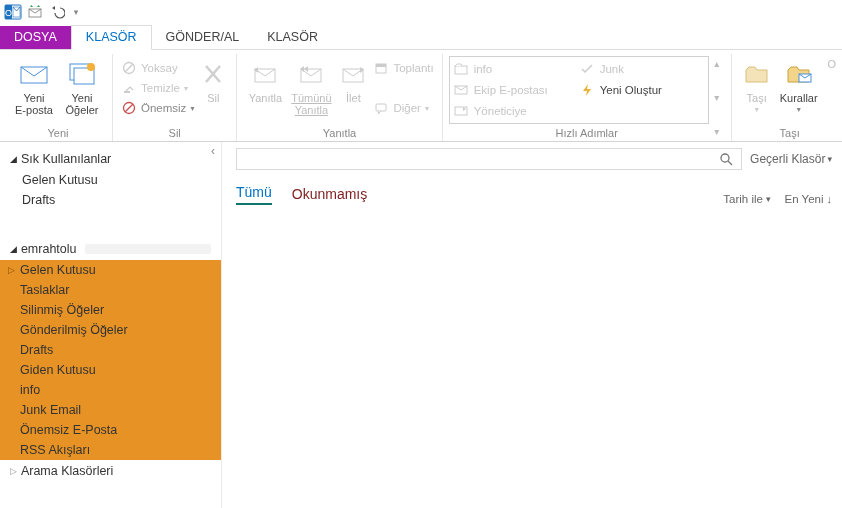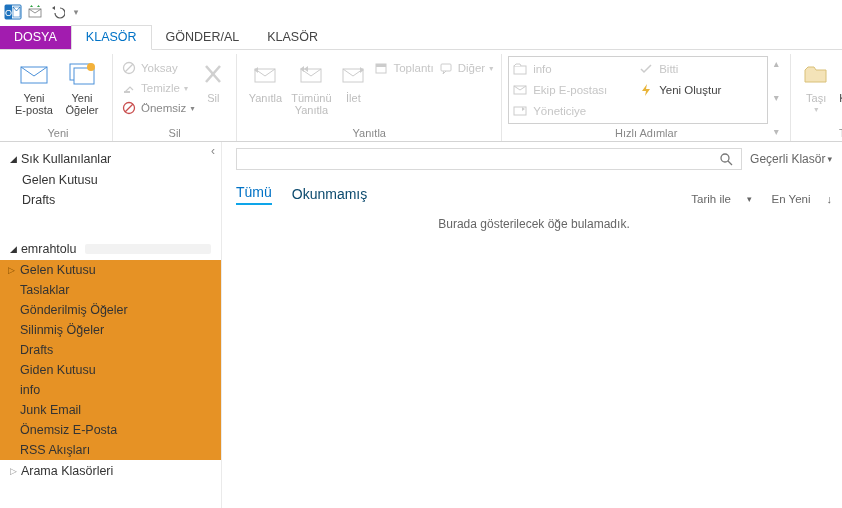--- a/index.html
+++ b/index.html
@@ -38,24 +38,24 @@
   .acct-folders .fItem { padding:3px 10px 3px 20px; font-size:12.5px; color:#333; background:#e69225; position:relative;}
   .acct-folders .fItem.sel::before { content:"▷"; position:absolute; left:8px; font-size:9px; color:#8a5200; top:5px; }
   .acct-head { display:flex; align-items:center; gap:4px; padding:4px 10px; font-size:12.5px; color:#333;}
   .content { flex:1; padding:6px 10px 0 14px; display:flex; flex-direction:column; }
   .searchrow { display:flex; align-items:center; gap:8px; }
   .searchbox { flex:1; height:22px; border:1px solid #d9d9d9; background:#fff; display:flex; align-items:center; padding:0 6px; color:#bbb;}
   .searchbox input{ flex:1; border:none; outline:none; font-size:12px; color:#444; background:transparent;}
   .search-icn { color:#888; font-size:13px; padding:0 2px;}
   .scope { font-size:12px; color:#666; display:flex; align-items:center; gap:2px;}
   .filterrow { display:flex; align-items:flex-end; margin-top:14px; padding-bottom:4px;}
-  .filterrow .f { font-size:14px; color:#0c4a6e; margin-right:20px; padding-bottom:3px;}
-  .filterrow .f.active { color:#0072c6; border-bottom:2px solid #0ea5e9; }
+  .filterrow .f { font-size:14px; color:#7f1d1d; margin-right:20px; padding-bottom:3px;}
+  .filterrow .f.active { color:#0072c6; border-bottom:2px solid #0f766e; }
   .filterrow .spacer{ flex:1;}
-  .filterrow .sort { font-size:11.5px; color:#666; margin-left:20px; display:flex; align-items:center; gap:16px;}
+  .filterrow .sort { font-size:11.5px; color:#666; margin-left:14px; display:flex; align-items:center; gap:3px;}
   .emptymsg { text-align:center; color:#666; font-size:12px; margin-top:8px;}
   svg { display:block; }
 </style>
 </head>
 <body>
 
 <div class="titlebar">
   <span class="tbicn">
     <svg width="18" height="18" viewBox="0 0 18 18">
         <rect x="1" y="2" width="16" height="14" rx="1" fill="#fff" stroke="#1e73be"></rect>
@@ -172,34 +172,34 @@
       <span>Yanıtla</span>
     </div>
     <div class="bigbtn dis" style="width:48px;">
       <span class="bicn">
           <svg width="28" height="22" viewBox="0 0 28 22">
             <rect x="4" y="6" width="20" height="13" fill="#fff" stroke="#ccc"></rect>
             <path d="M4 6l10 7 10-7" stroke="#ccc" fill="none"></path>
             <path d="M7 3l-4 3 4 3M11 3l-4 3 4 3" fill="#ccc"></path>
           </svg>
         </span>
-      <span style="white-space:pre;">Tümünü
+      <span style="white-space:pre;text-decoration:underline;">Tümünü
 Yanıtla</span>
     </div>
     <div class="bigbtn dis" style="width:36px;">
       <span class="bicn">
           <svg width="28" height="22" viewBox="0 0 28 22">
             <rect x="4" y="6" width="20" height="13" fill="#fff" stroke="#ccc"></rect>
             <path d="M4 6l10 7 10-7" stroke="#ccc" fill="none"></path>
             <path d="M21 4l4 3-4 3" fill="#ccc"></path>
           </svg>
         </span>
       <span>İlet</span>
     </div>
-    <div style="display:flex;flex-direction:row;padding-top:2px;">
+    <div style="display:flex;flex-direction:column;padding-top:2px;">
       <div class="smallrow dis">
         <span class="sicn">
             <svg width="14" height="14" viewBox="0 0 14 14">
               <rect x="2" y="3" width="10" height="9" fill="#fff" stroke="#ccc"></rect>
               <rect x="2" y="3" width="10" height="3" fill="#ccc"></rect>
             </svg>
           </span>
         <span>Toplantı</span>
       </div>
       <div style="height:20px;"></div>
@@ -245,21 +245,21 @@
             </svg>
           </span>
           <span>Yöneticiye</span>
         </div>
       <div class="qa-item dis">
           <span class="qicn">
             <svg width="14" height="12" viewBox="0 0 14 12">
               <path d="M2 6l3 3 7-7" stroke="#ccc" stroke-width="1.5" fill="none"></path>
             </svg>
           </span>
-          <span>Bitti</span>
+          <span>Junk</span>
         </div>
       <div class="qa-item active">
           <span class="qicn">
             <svg width="12" height="14" viewBox="0 0 12 14">
               <path d="M7 1L2 8h4l-1 5 5-7H6z" fill="#e8b43a"></path>
             </svg>
           </span>
           <span>Yeni Oluştur</span>
         </div>
     </div>
@@ -316,22 +316,22 @@
 
     <div class="acct-head">
       <span style="font-size:9px;">◢</span>
       <span>emrahtolu</span>
       <span style="flex:1;height:10px;background:linear-gradient(#f2f2f2,#f2f2f2);margin-left:4px;border-radius:2px;"></span>
     </div>
 
     <div class="acct-folders">
       <div class="fItem sel">Gelen Kutusu</div>
       <div class="fItem">Taslaklar</div>
+      <div class="fItem">Silinmiş Öğeler</div>
       <div class="fItem">Gönderilmiş Öğeler</div>
-      <div class="fItem">Silinmiş Öğeler</div>
       <div class="fItem">Drafts</div>
       <div class="fItem">Giden Kutusu</div>
       <div class="fItem">info</div>
       <div class="fItem">Junk Email</div>
       <div class="fItem">Önemsiz E-Posta</div>
       <div class="fItem">RSS Akışları</div>
     </div>
 
     <div class="sb-head" style="padding-left:10px;">
       <span style="font-size:9px;color:#999;">▷</span>
@@ -363,15 +363,14 @@
       <div class="sort">
         <span>Tarih ile</span>
         <span style="font-size:9px;">▾</span>
       </div>
       <div class="sort">
         <span>En Yeni</span>
         <span style="font-size:11px;">↓</span>
       </div>
     </div>
 
-    <div class="emptymsg">Burada gösterilecek öğe bulamadık.</div>
   </div>
 </div>
 
 </body></html>

